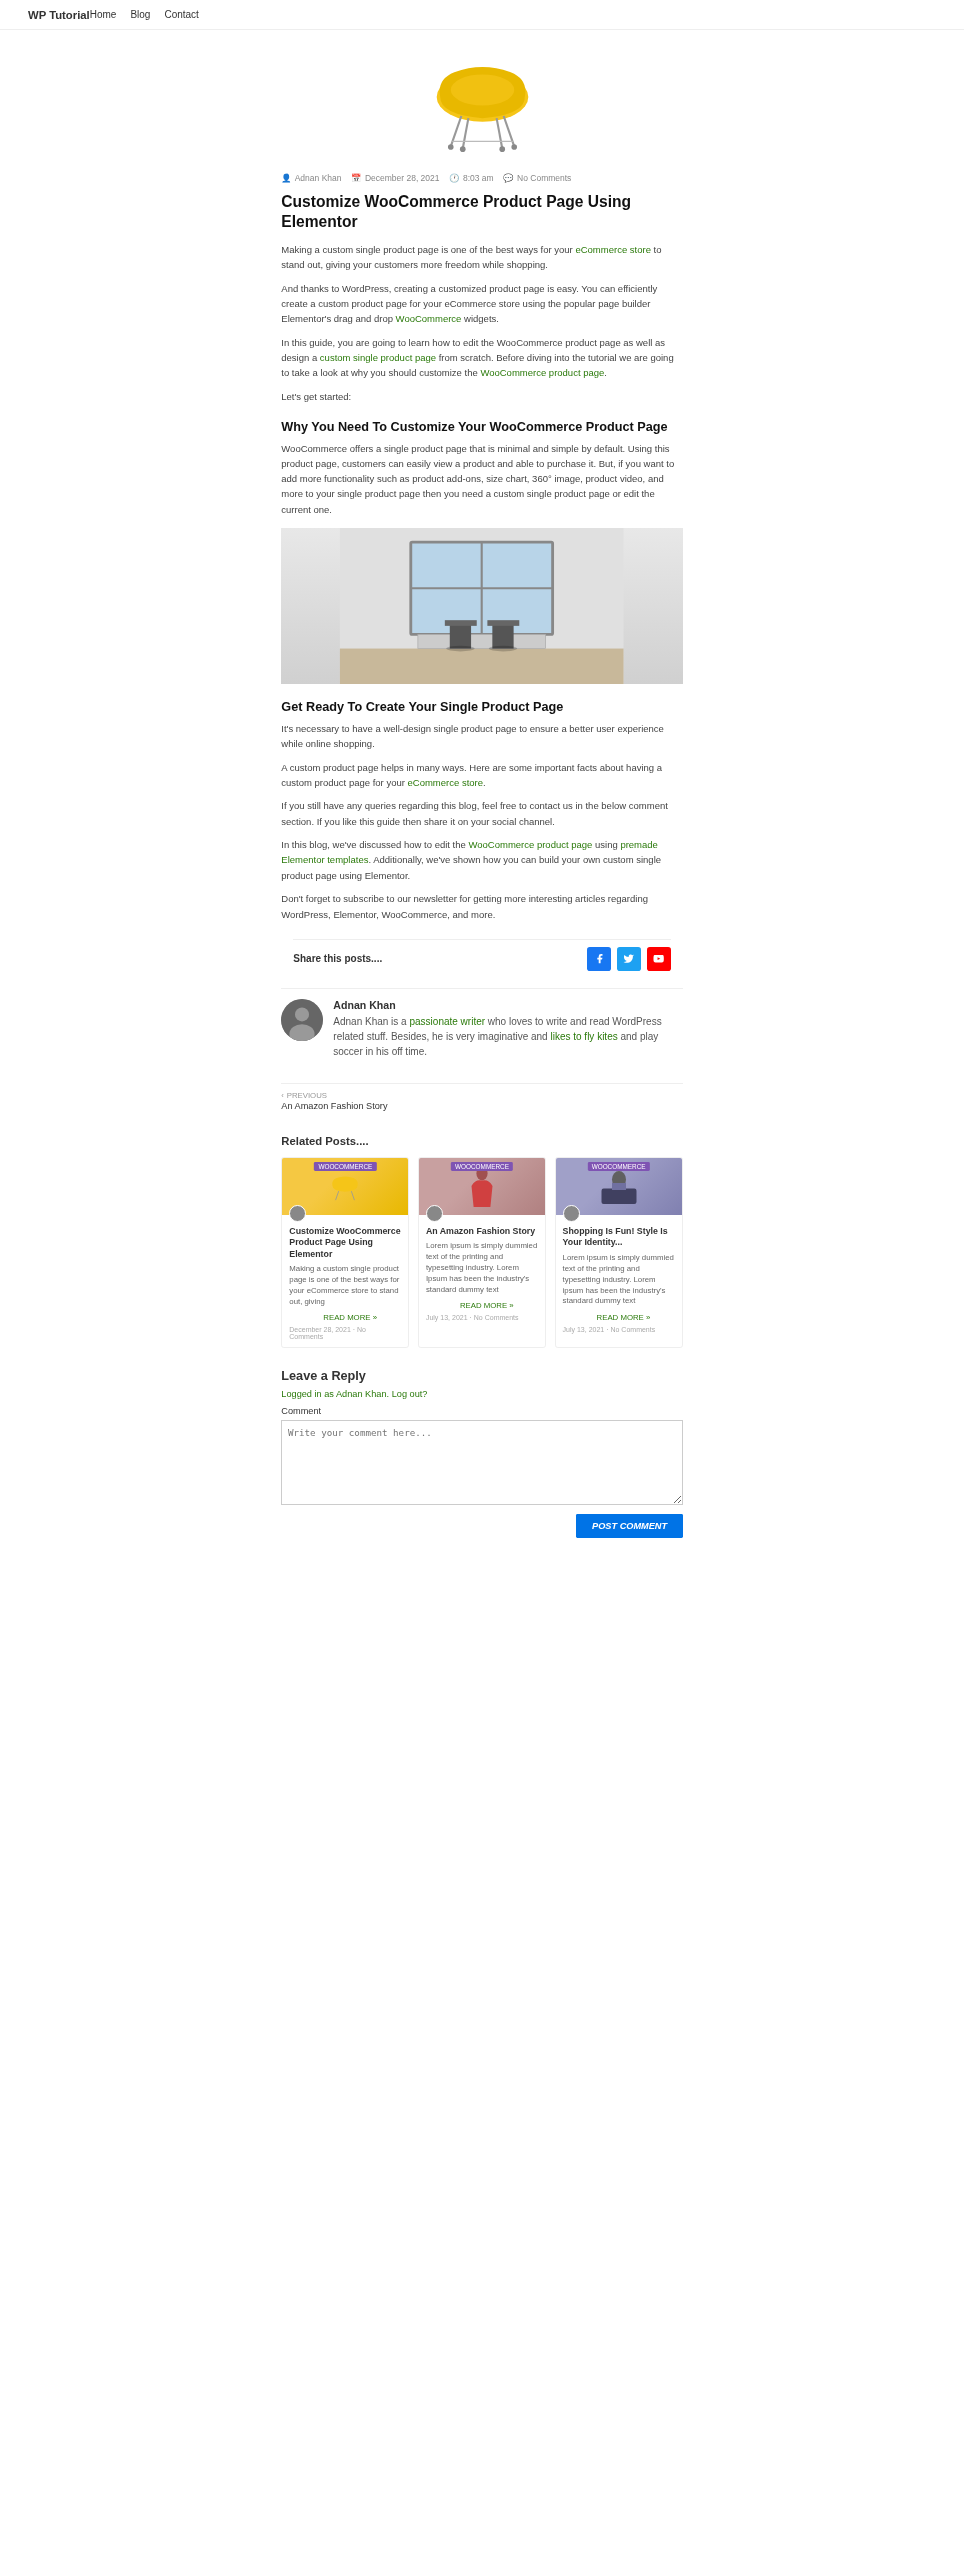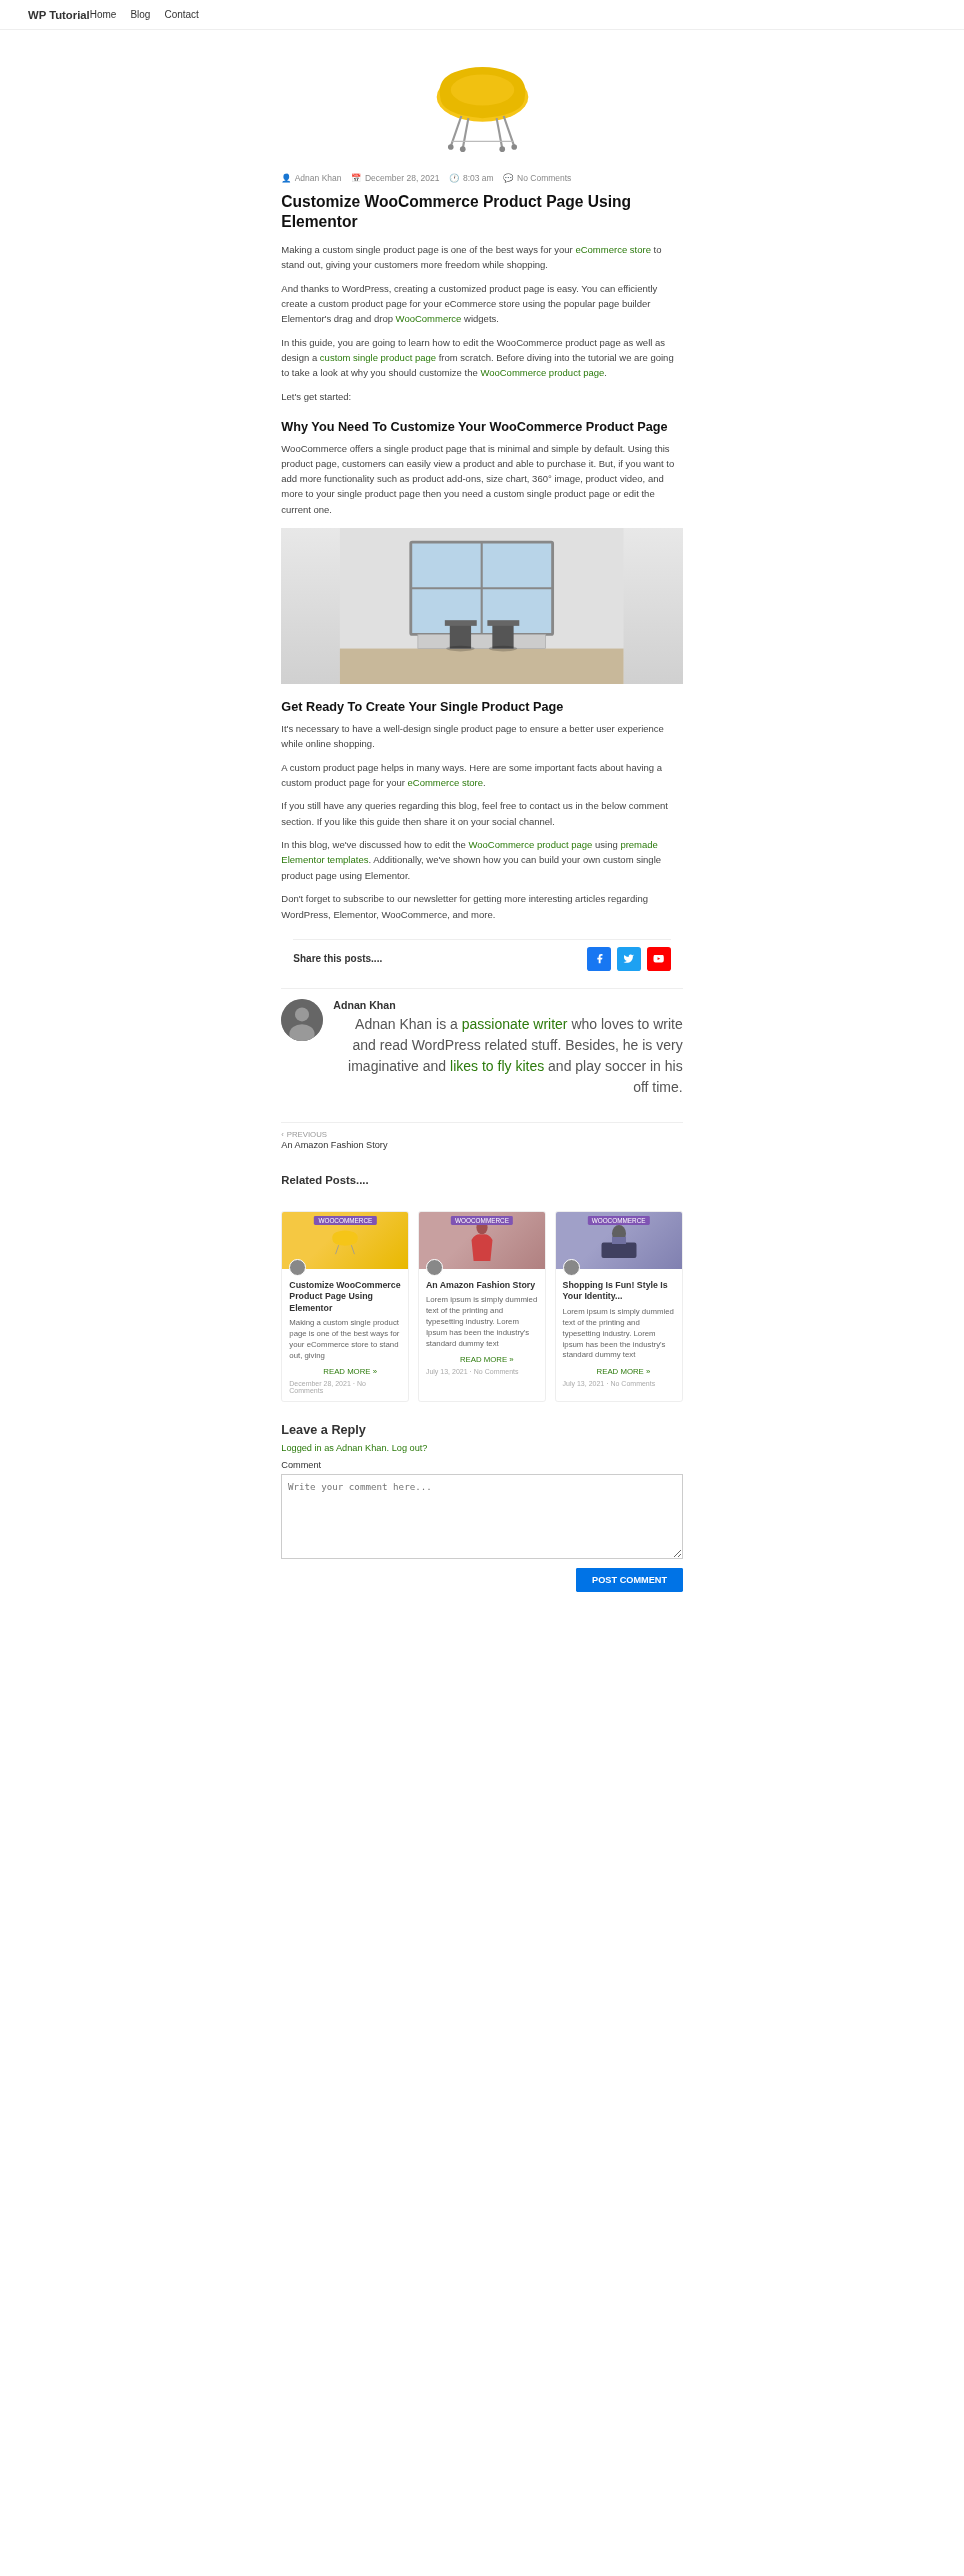--- a/index.html
+++ b/index.html
@@ -105,21 +105,21 @@
       height: 42px;
       border-radius: 50%;
       background: #888;
       overflow: hidden;
       flex-shrink: 0;
       display: flex;
       align-items: center;
       justify-content: center;
     }
     .author-name { font-weight: bold; font-size: 10.6px; margin-bottom: 2.8px; }
-    .author-bio { font-size: 14px; color: #555; line-height: 1.5; text-align: right; }
+    .author-bio { font-size: 10px; color: #555; line-height: 1.5; }
     .author-bio a { color: #2b7a0b; text-decoration: none; }
 
     
     .prev-post {
       margin: 11.3px 0;
       padding: 7px 0;
       border-top: 0.7px solid #eee;
     }
     .prev-label {
       font-size: 7.8px;
@@ -130,21 +130,21 @@
       gap: 2.8px;
     }
     .prev-title a {
       font-size: 9.2px;
       color: #333;
       text-decoration: none;
     }
 
     
     .related-section { margin: 17px 0; }
-    .related-section h3 { font-size: 11.3px; font-weight: bold; margin-bottom: 25px; }
+    .related-section h3 { font-size: 11.3px; font-weight: bold; margin-bottom: 10px; }
     .related-grid {
       display: grid;
       grid-template-columns: repeat(3, 1fr);
       gap: 8.5px;
     }
     .related-card {
       border: 0.7px solid #eee;
       border-radius: 2.8px;
       overflow: hidden;
       font-size: 8.5px;
@@ -217,20 +217,21 @@
     .post-comment-btn {
       float: right;
       background: #0073e6;
       color: #fff;
       border: none;
       padding: 7px 15.6px;
       font-size: 9.2px;
       font-weight: bold;
       cursor: pointer;
       border-radius: 1.4px;
+      font-style: italic;
     }
 
     
     .green-link { color: #2b7a0b; }
 
     
     .card-img-chair {
       background: linear-gradient(135deg, #f5c842 40%, #e8b800 100%);
       height: 57px;
       position: relative;

